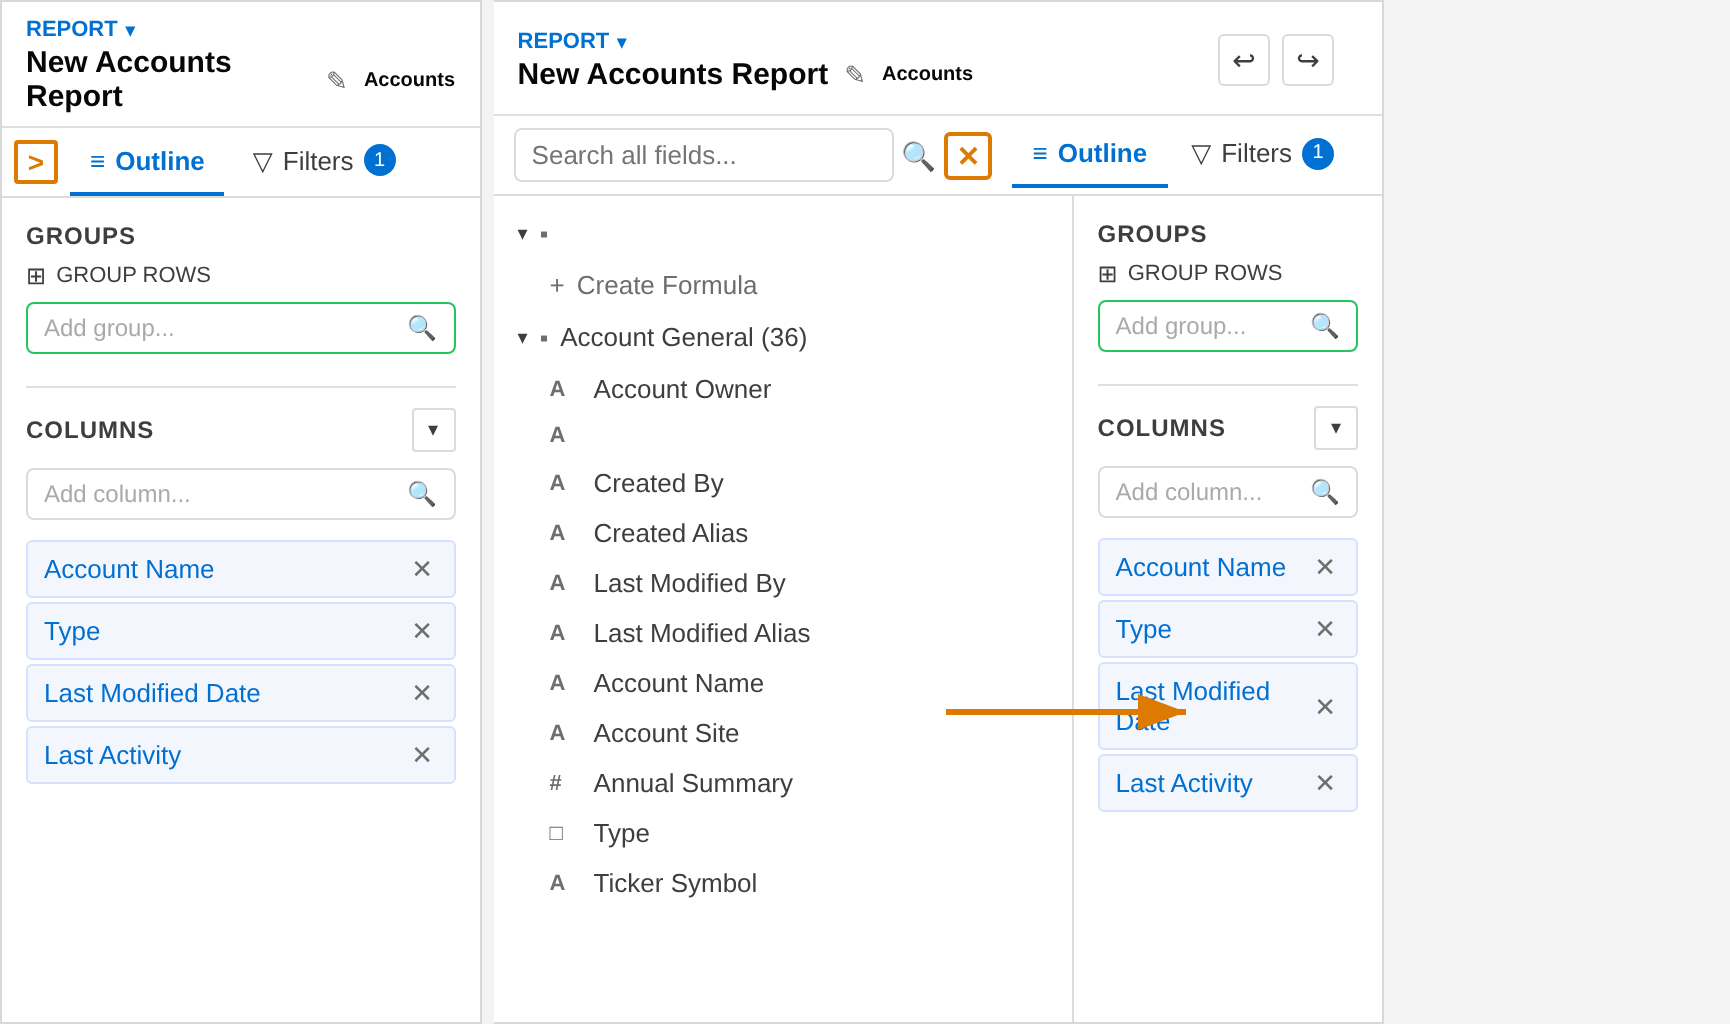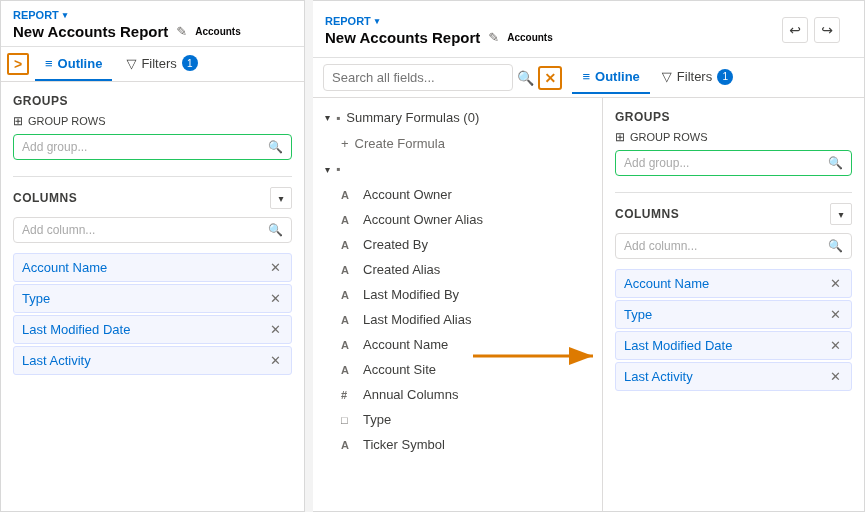--- a/index.html
+++ b/index.html
@@ -348,21 +348,21 @@
       align-items: center;
       justify-content: center;
       font-size: 14px;
       cursor: pointer;
       color: #3e3e3c;
     }
 
     
     .panels-wrapper {
       display: flex;
-      width: 865px;
+      width: 692px;
       height: 512px;
       background: #f3f3f3;
       gap: 0;
     }
 
     .left-section {
       width: 305px;
       height: 512px;
       background: #fff;
       border: 1px solid #d8d8d8;
@@ -547,39 +547,38 @@
     </div>
 
     <div class="right-body">
 
       <div class="search-panel">
         <div class="field-list">
 
           <div class="field-category">
             <span class="category-chevron">▾</span>
             <span style="font-size:12px; color:#706e6b;">▪</span>
-            <span class="field-category-name">Summary Formulas (0)</span>
           </div>
           <div class="create-formula">
             <span style="color:#706e6b; font-size:13px;">+</span>
             <span style="color:#706e6b; font-size:13px;">Create Formula</span>
           </div>
 
           <div class="field-category">
             <span class="category-chevron">▾</span>
             <span style="font-size:12px; color:#706e6b;">▪</span>
+            <span class="field-category-name">Account General (36)</span>
           </div>
 
           <div class="field-item">
             <span class="field-type-icon">A</span>
             <span class="field-name">Account Owner</span>
           </div>
           <div class="field-item">
             <span class="field-type-icon">A</span>
-            <span class="field-name">Account Owner Alias</span>
           </div>
           <div class="field-item">
             <span class="field-type-icon">A</span>
             <span class="field-name">Created By</span>
           </div>
           <div class="field-item">
             <span class="field-type-icon">A</span>
             <span class="field-name">Created Alias</span>
           </div>
           <div class="field-item">
@@ -593,21 +592,21 @@
           <div class="field-item">
             <span class="field-type-icon">A</span>
             <span class="field-name">Account Name</span>
           </div>
           <div class="field-item">
             <span class="field-type-icon">A</span>
             <span class="field-name">Account Site</span>
           </div>
           <div class="field-item">
             <span class="field-type-icon">#</span>
-            <span class="field-name">Annual Columns</span>
+            <span class="field-name">Annual Summary</span>
           </div>
           <div class="field-item">
             <span class="field-type-icon">□</span>
             <span class="field-name">Type</span>
           </div>
           <div class="field-item">
             <span class="field-type-icon">A</span>
             <span class="field-name">Ticker Symbol</span>
           </div>
         </div>

